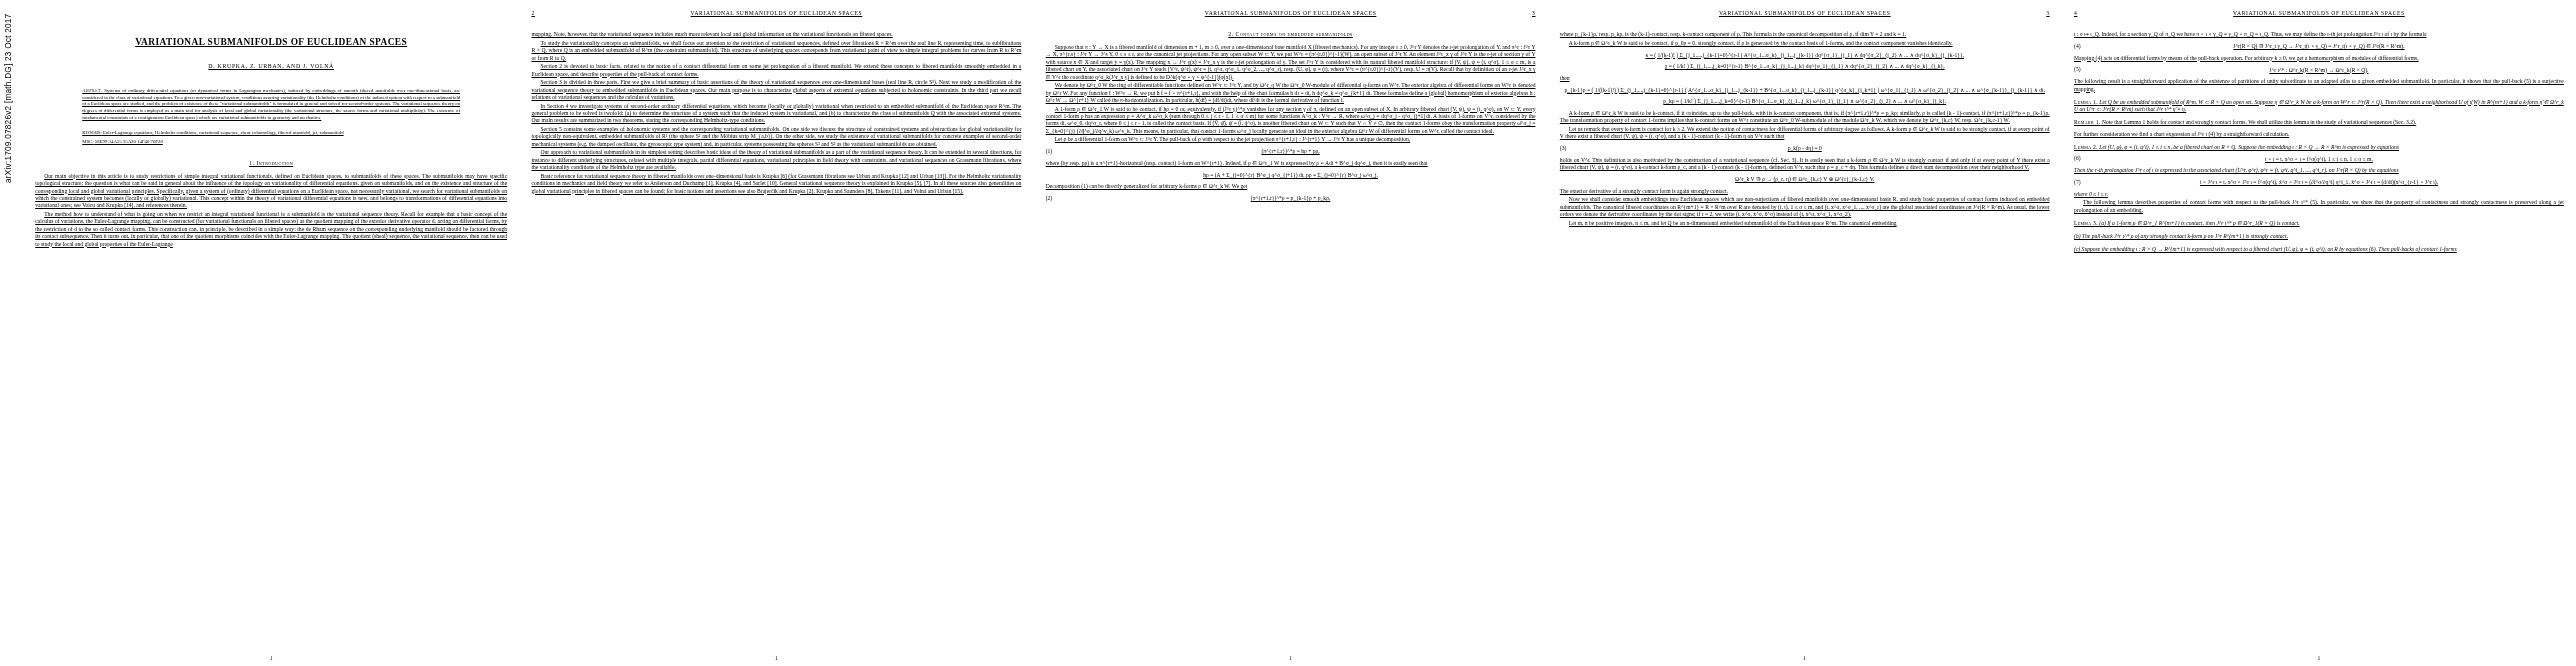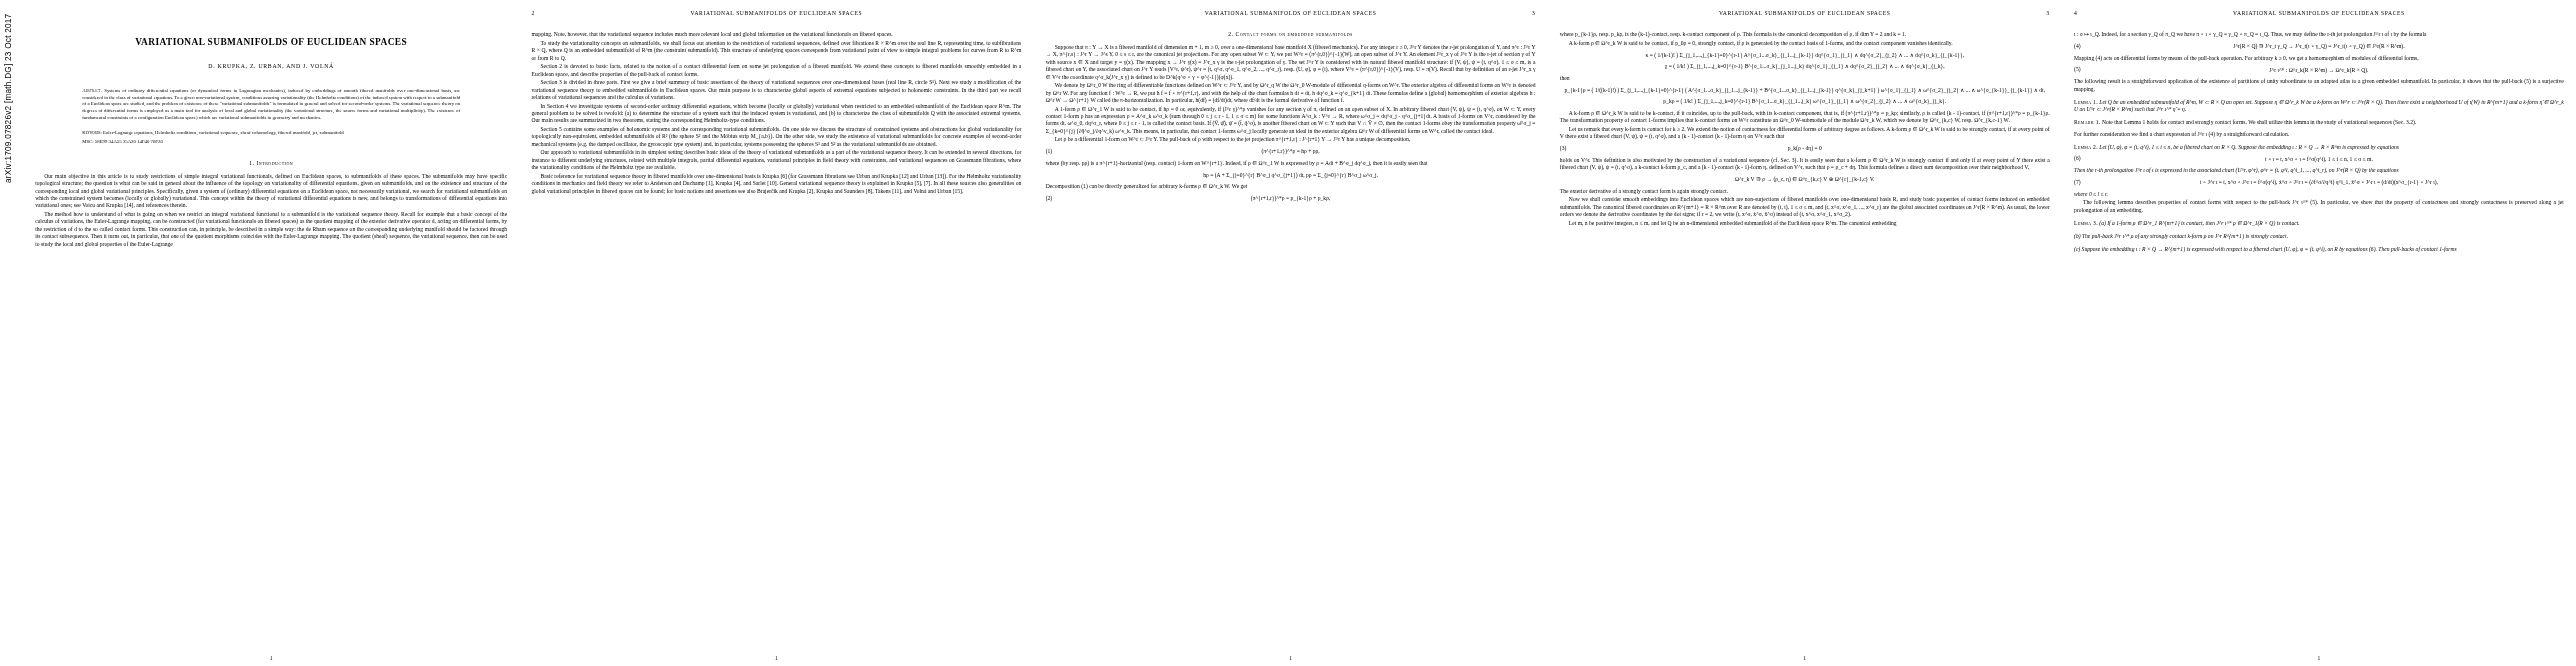--- a/index.html
+++ b/index.html
@@ -33,20 +33,21 @@
     letter-spacing: 0.2px;
     color: #000;
     white-space: nowrap;
   }
   .col {
     position: relative;
     width: 628px;
     height: 667px;
     padding: 10px 12.2px 5.6px 12.2px;
     box-sizing: border-box;
+    text-decoration: underline;
   }
   .col.first {
     margin-left: 23px;
     width: 606px;
   }
   .runhead {
     display: flex;
     justify-content: space-between;
     align-items: baseline;
     font-size: 5.6px;

